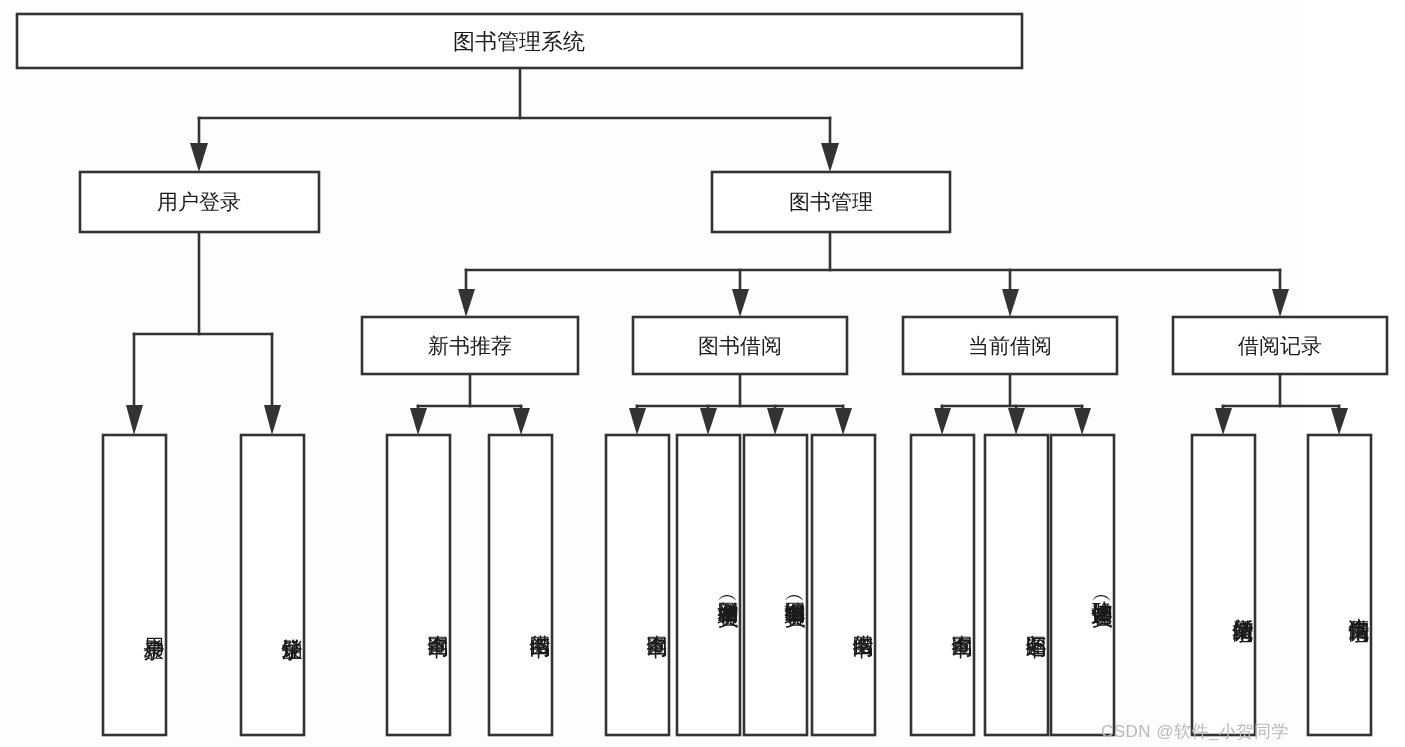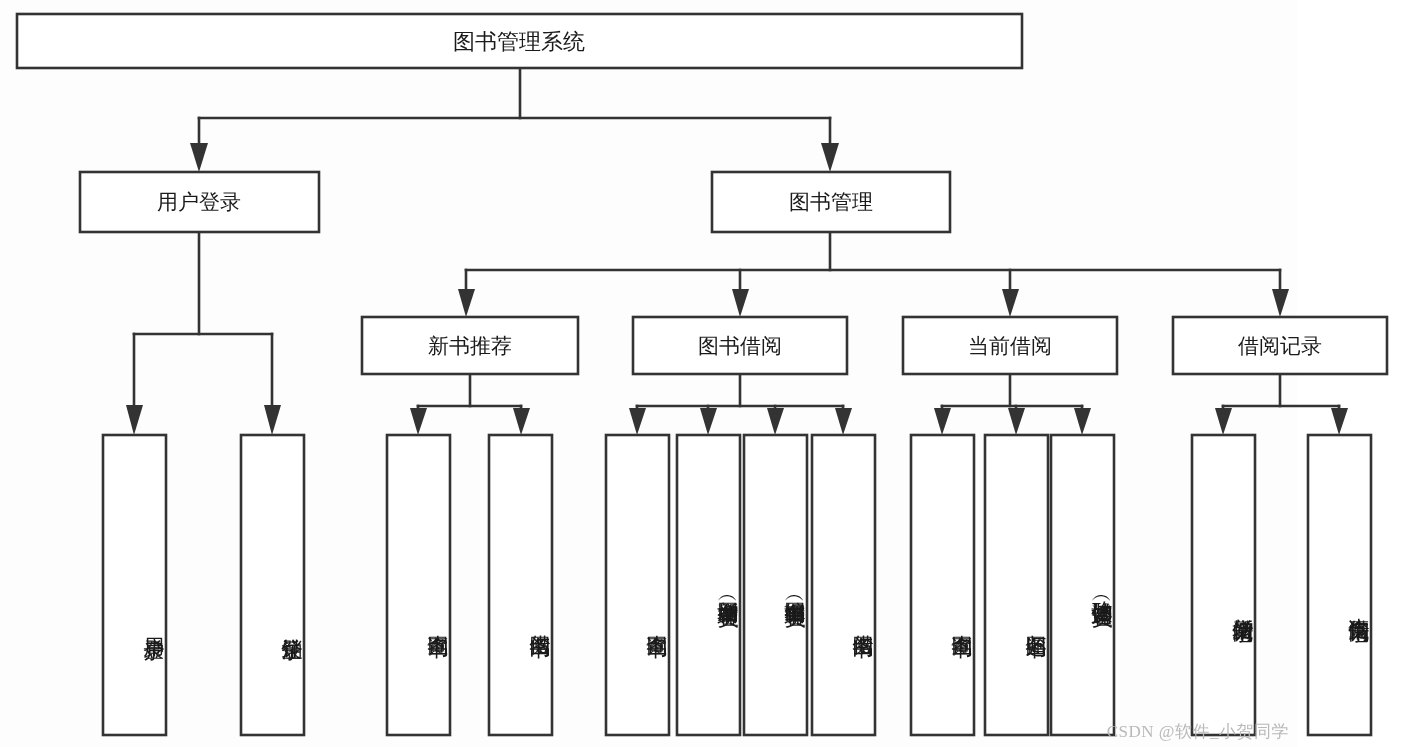--- a/index.html
+++ b/index.html
@@ -71,21 +71,21 @@
     display: flex;
     align-items: flex-start;
     justify-content: center;
     white-space: nowrap;
     pointer-events: none;
   }
   .watermark {
     position: absolute;
     right: 8px;
     bottom: 4px;
-    font-family: Liberation Serif, serif;
+    font-family: Liberation Sans, sans-serif;
     font-size: 17px;
     color: #b9b9b9;
     letter-spacing: 0.5px;
     user-select: none;
   }
 </style>
 </head>
 <body>
 
 <div id="diagram-root">

